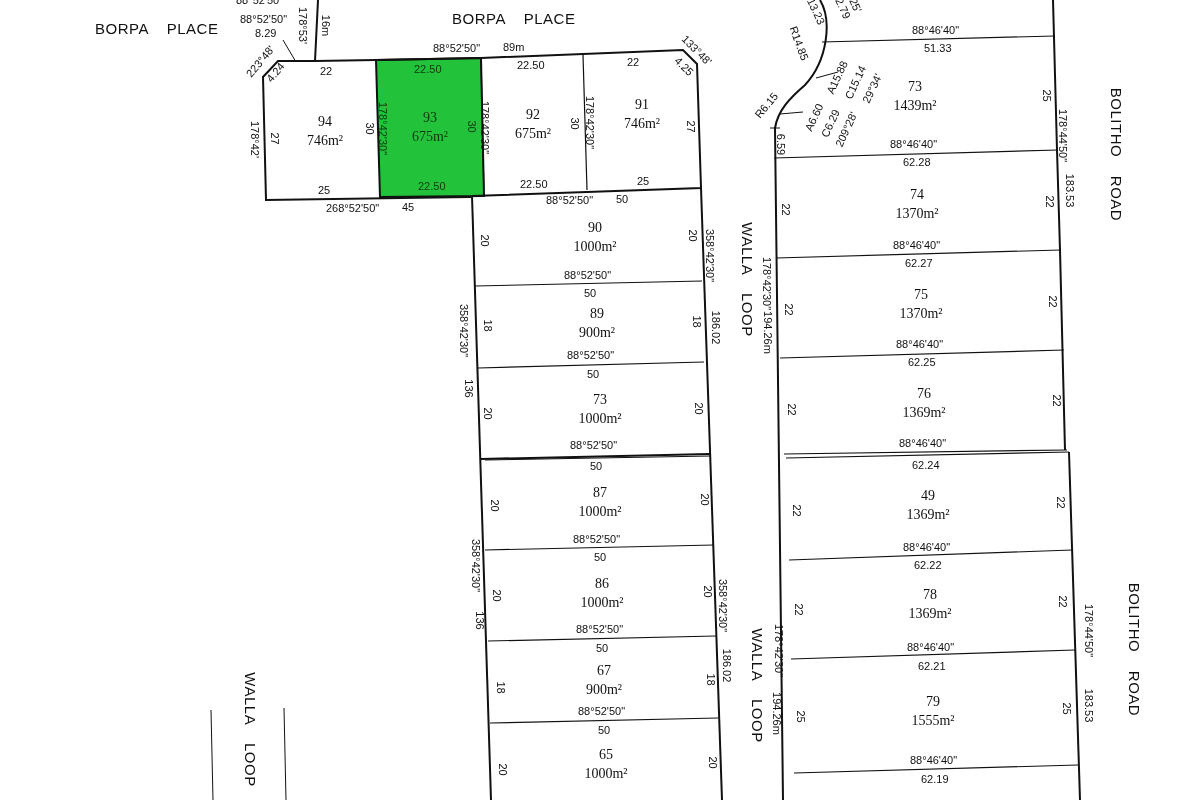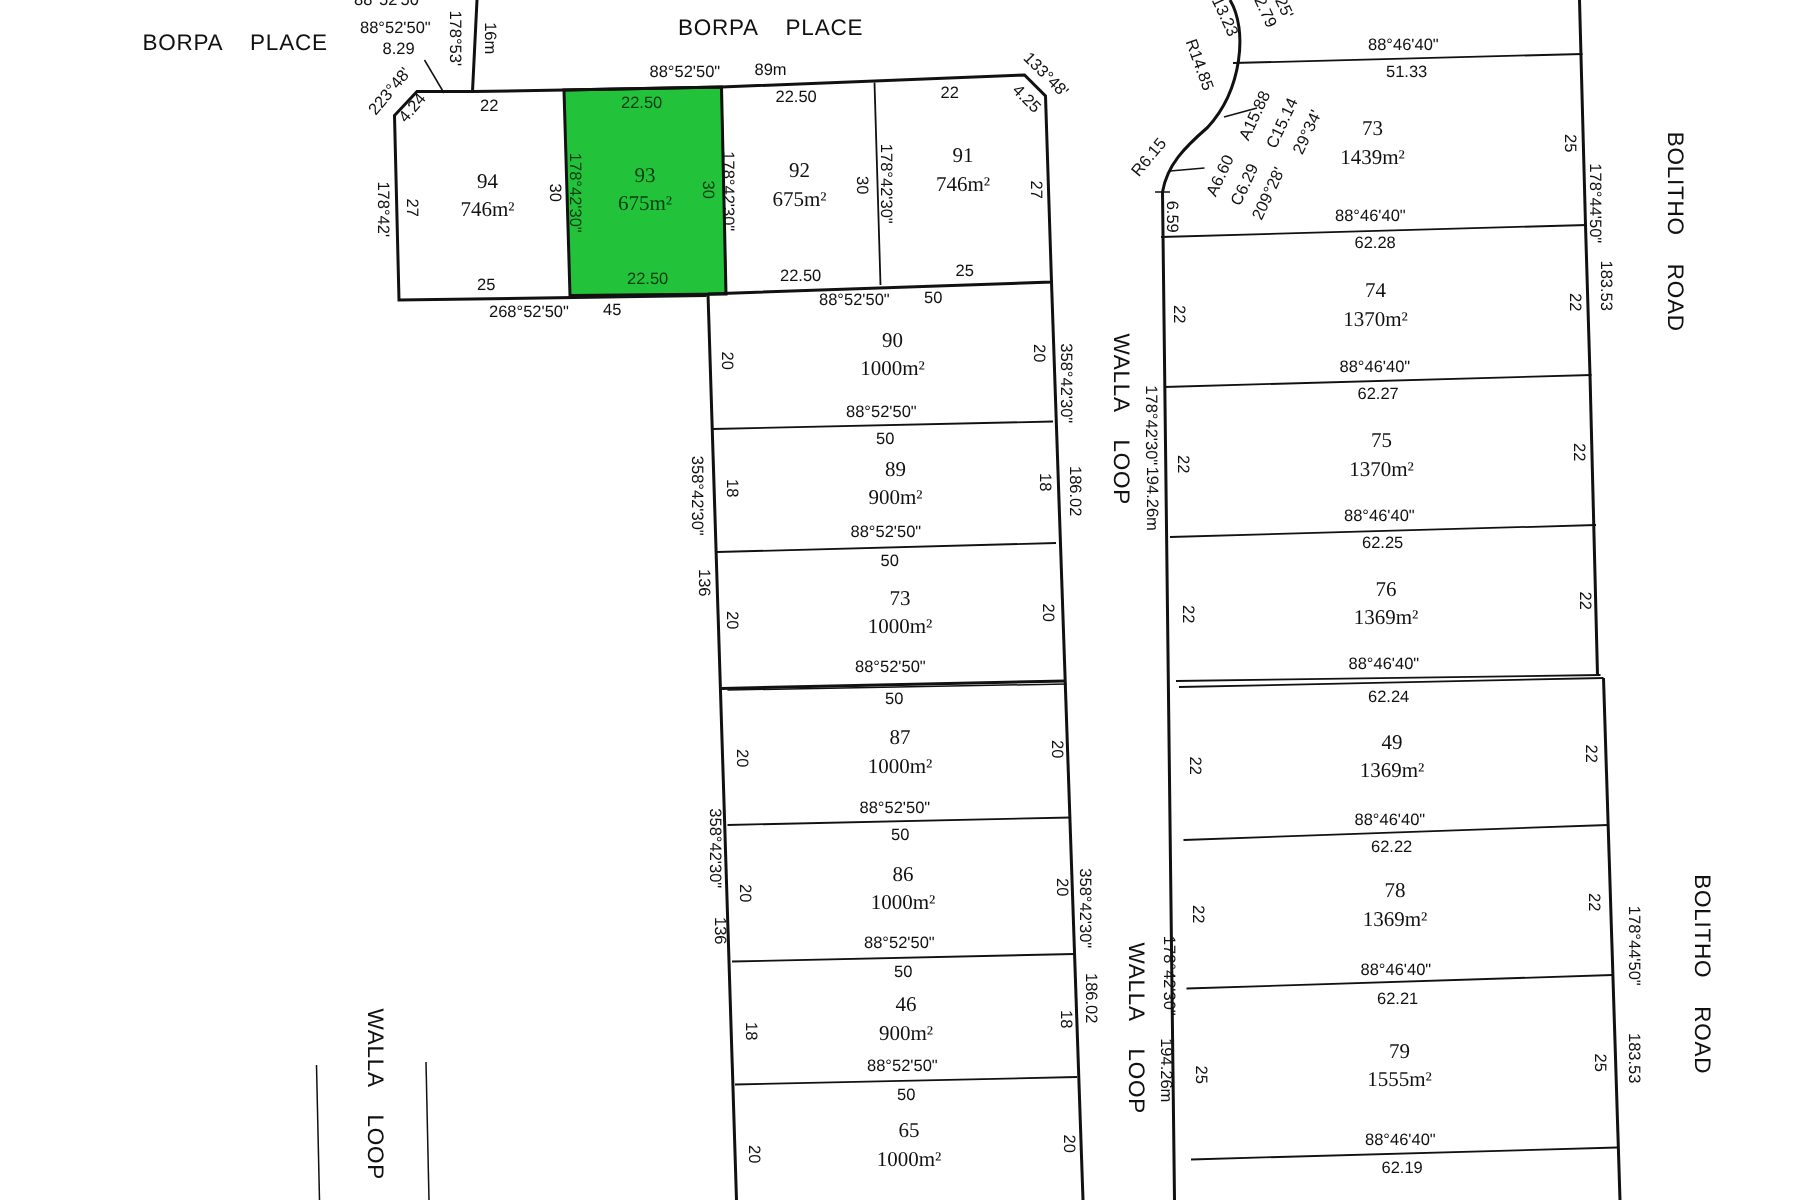--- a/index.html
+++ b/index.html
@@ -97,21 +97,21 @@
     </div>
   <div class="lotbox" style="left:560px;top:484px;width:80px">
       <div class="lotno">87</div>
       <div class="area">1000m²</div>
     </div>
   <div class="lotbox" style="left:562px;top:575px;width:80px">
       <div class="lotno">86</div>
       <div class="area">1000m²</div>
     </div>
   <div class="lotbox" style="left:564px;top:662px;width:80px">
-      <div class="lotno">46</div>
+      <div class="lotno">67</div>
       <div class="area">900m²</div>
     </div>
   <div class="lotbox" style="left:566px;top:746px;width:80px">
       <div class="lotno">65</div>
       <div class="area">1000m²</div>
     </div>
   <div class="lotbox" style="left:875px;top:78px;width:80px">
       <div class="lotno">73</div>
       <div class="area">1439m²</div>
     </div>

